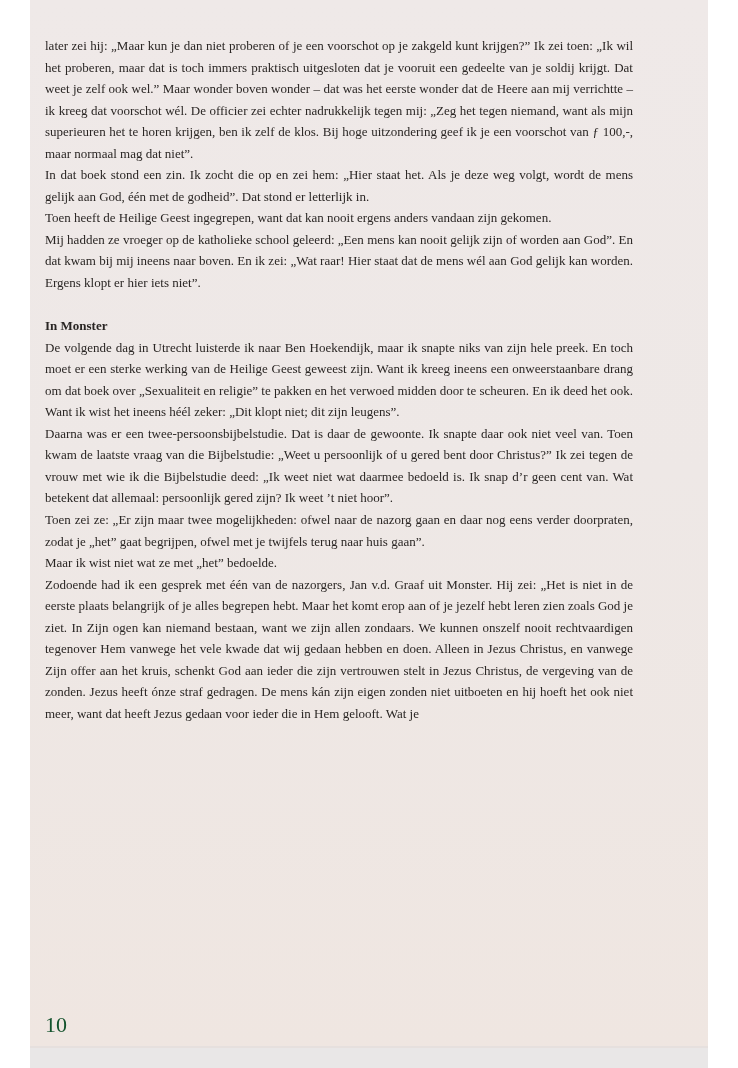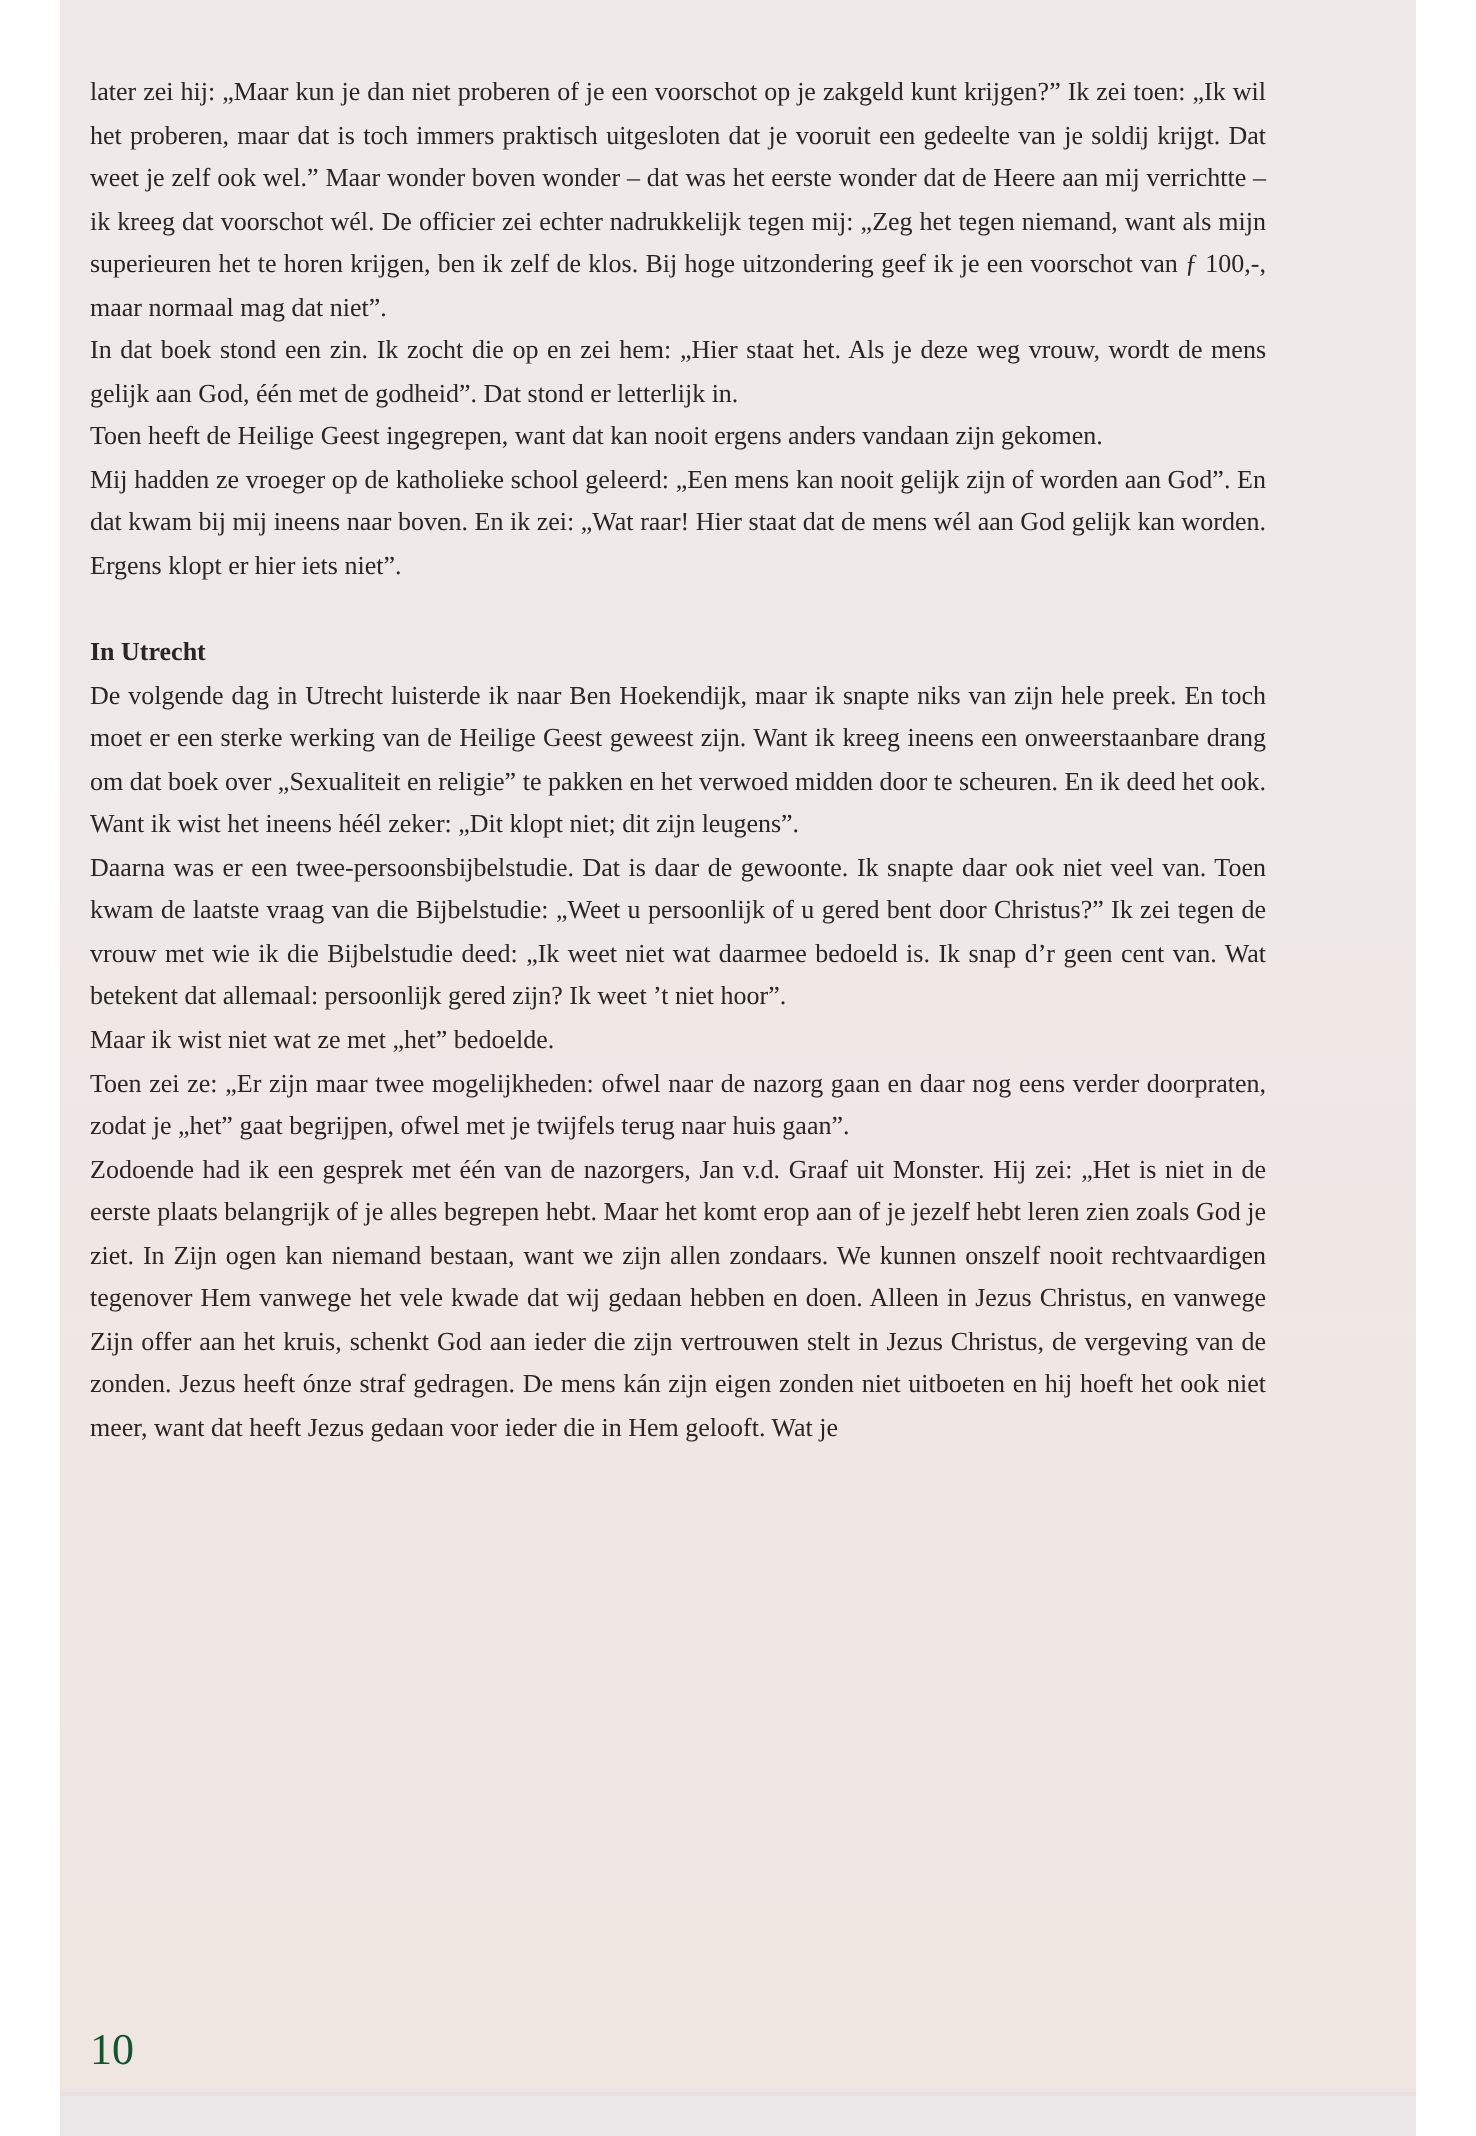--- a/index.html
+++ b/index.html
@@ -48,24 +48,24 @@
   }
 </style>
 </head>
 <body>
 
 <div class="page"></div>
 <div class="page-bottom-strip"></div>
 
 <div class="text-block">
   <p>later zei hij: „Maar kun je dan niet proberen of je een voorschot op je zakgeld kunt krijgen?” Ik zei toen: „Ik wil het proberen, maar dat is toch immers praktisch uitgesloten dat je vooruit een gedeelte van je soldij krijgt. Dat weet je zelf ook wel.” Maar wonder boven wonder – dat was het eerste wonder dat de Heere aan mij verrichtte – ik kreeg dat voorschot wél. De officier zei echter nadrukkelijk tegen mij: „Zeg het tegen niemand, want als mijn superieuren het te horen krijgen, ben ik zelf de klos. Bij hoge uitzondering geef ik je een voorschot van ƒ 100,-, maar normaal mag dat niet”.</p>
-  <p>In dat boek stond een zin. Ik zocht die op en zei hem: „Hier staat het. Als je deze weg vrouw, wordt de mens gelijk aan God, één met de godheid”. Dat stond er letterlijk in.</p>
+  <p>In dat boek stond een zin. Ik zocht die op en zei hem: „Hier staat het. Als je deze weg volgt, wordt de mens gelijk aan God, één met de godheid”. Dat stond er letterlijk in.</p>
   <p>Toen heeft de Heilige Geest ingegrepen, want dat kan nooit ergens anders vandaan zijn gekomen.</p>
   <p>Mij hadden ze vroeger op de katholieke school geleerd: „Een mens kan nooit gelijk zijn of worden aan God”. En dat kwam bij mij ineens naar boven. En ik zei: „Wat raar! Hier staat dat de mens wél aan God gelijk kan worden. Ergens klopt er hier iets niet”.</p>
-  <p class="heading">In Utrecht</p>
+  <p class="heading">In Monster</p>
   <p>De volgende dag in Utrecht luisterde ik naar Ben Hoekendijk, maar ik snapte niks van zijn hele preek. En toch moet er een sterke werking van de Heilige Geest geweest zijn. Want ik kreeg ineens een onweerstaanbare drang om dat boek over „Sexualiteit en religie” te pakken en het verwoed midden door te scheuren. En ik deed het ook. Want ik wist het ineens héél zeker: „Dit klopt niet; dit zijn leugens”.</p>
   <p>Daarna was er een twee-persoonsbijbelstudie. Dat is daar de gewoonte. Ik snapte daar ook niet veel van. Toen kwam de laatste vraag van die Bijbelstudie: „Weet u persoonlijk of u gered bent door Christus?” Ik zei tegen de vrouw met wie ik die Bijbelstudie deed: „Ik weet niet wat daarmee bedoeld is. Ik snap d’r geen cent van. Wat betekent dat allemaal: persoonlijk gered zijn? Ik weet ’t niet hoor”.</p>
+  <p>Toen zei ze: „Er zijn maar twee mogelijkheden: ofwel naar de nazorg gaan en daar nog eens verder doorpraten, zodat je „het” gaat begrijpen, ofwel met je twijfels terug naar huis gaan”.</p>
   <p>Maar ik wist niet wat ze met „het” bedoelde.</p>
-  <p>Toen zei ze: „Er zijn maar twee mogelijkheden: ofwel naar de nazorg gaan en daar nog eens verder doorpraten, zodat je „het” gaat begrijpen, ofwel met je twijfels terug naar huis gaan”.</p>
   <p>Zodoende had ik een gesprek met één van de nazorgers, Jan v.d. Graaf uit Monster. Hij zei: „Het is niet in de eerste plaats belangrijk of je alles begrepen hebt. Maar het komt erop aan of je jezelf hebt leren zien zoals God je ziet. In Zijn ogen kan niemand bestaan, want we zijn allen zondaars. We kunnen onszelf nooit rechtvaar­digen tegenover Hem vanwege het vele kwade dat wij gedaan hebben en doen. Alleen in Jezus Christus, en vanwege Zijn offer aan het kruis, schenkt God aan ieder die zijn vertrouwen stelt in Jezus Christus, de vergeving van de zonden. Jezus heeft ónze straf gedragen. De mens kán zijn eigen zonden niet uitboeten en hij hoeft het ook niet meer, want dat heeft Jezus gedaan voor ieder die in Hem gelooft. Wat je</p>
 </div>
 
 <div class="page-number">10</div>
 
 </body></html>

